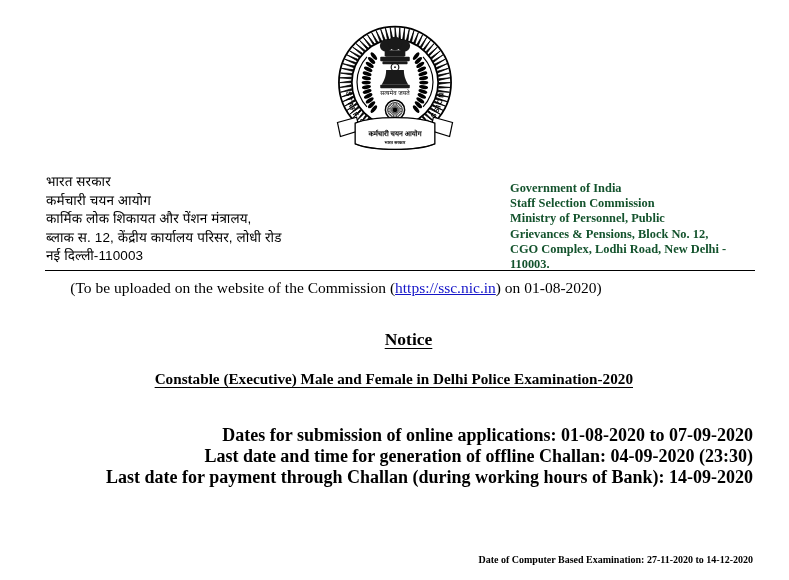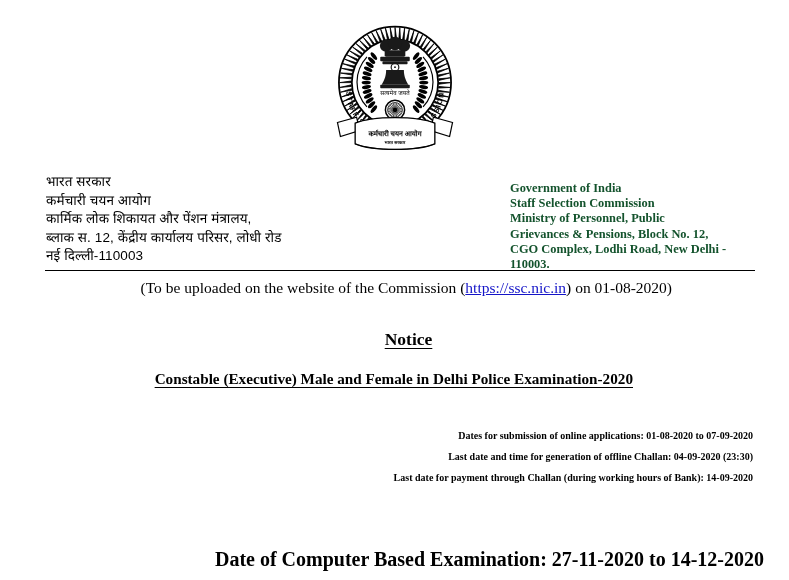--- a/index.html
+++ b/index.html
@@ -73,21 +73,21 @@
     height: 0;
     border-top: 1.4px solid #000;
   }
 
   
   .upload-note {
     position: absolute;
     left: 0;
     top: 278px;
     width: 672px;
-    text-align: right;
+    text-align: center;
     font-size: 15.5px;
     line-height: 20px;
     color: #000;
   }
   .upload-note a,
   .upload-note .weblink {
     color: #1414c8;
     text-decoration: underline;
   }
 
@@ -124,41 +124,40 @@
     text-underline-offset: 2.5px;
   }
 
   
   .dates-block {
     position: absolute;
     left: 0;
     top: 425px;
     width: 753px;
     text-align: right;
-    font-size: 10px;
+    font-size: 18px;
     font-weight: bold;
     line-height: 21.2px;
   }
   .dates-block .date-line {
     display: block;
     white-space: nowrap;
   }
 
   
   .exam-date {
     position: absolute;
     left: 0;
     top: 549px;
     width: 753px;
     text-align: right;
-    font-size: 20px;
+    font-size: 10px;
     font-weight: bold;
     line-height: 21.2px;
     white-space: nowrap;
-    margin-left: 11px;
   }
 </style>
 </head>
 <body>
 
 <div class="emblem-wrap">
   <svg class="emblem" viewBox="0 0 200 206">
     <defs>
       <path id="arcPath" d="M 34,103 A 66,66 0 0 0 166,103" fill="none"></path>
     </defs>

